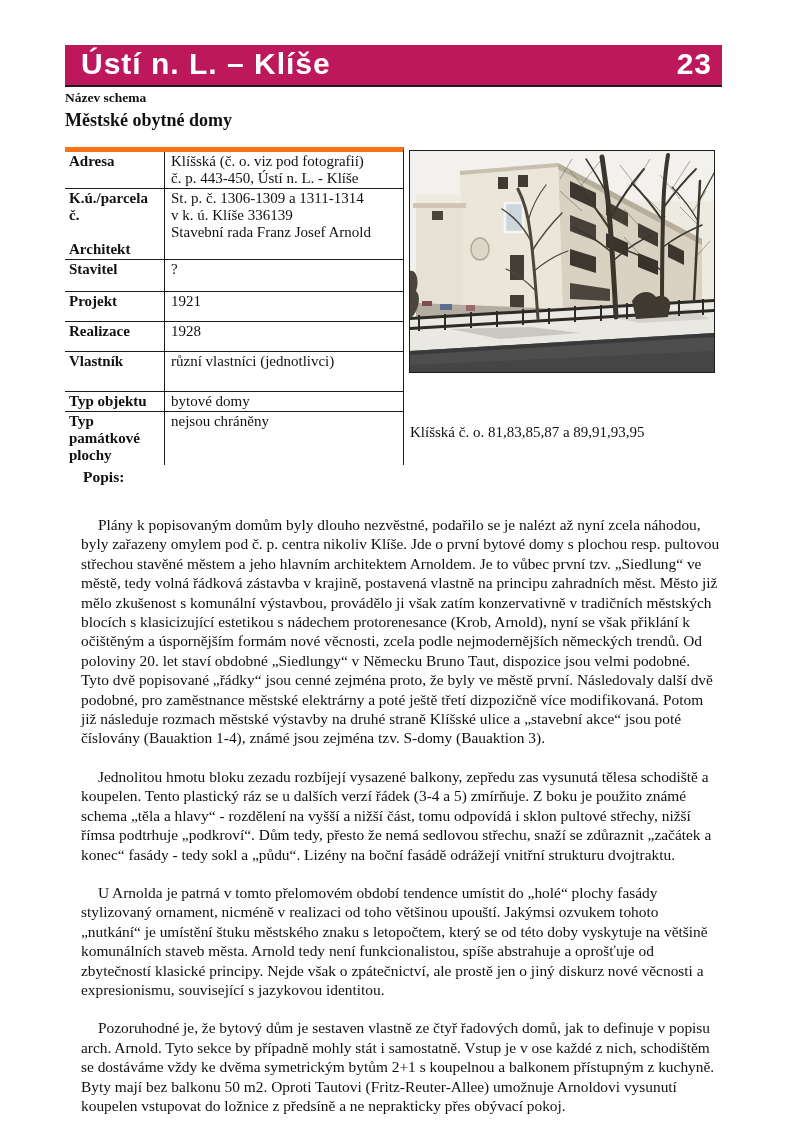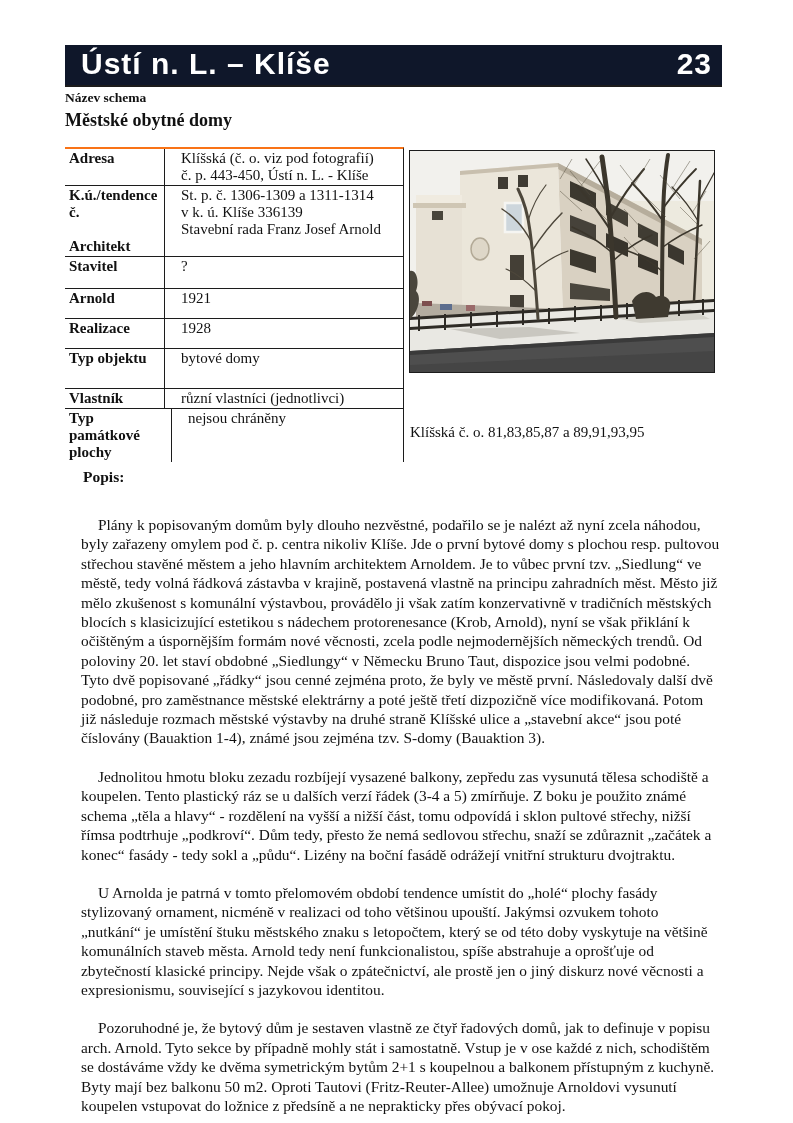--- a/index.html
+++ b/index.html
@@ -27,34 +27,34 @@
     font-weight:bold;font-size:13.5px;
   }
   .obj-title{
     position:absolute;left:65px;top:110px;
     font-weight:bold;font-size:18px;
   }
   
   .info-table{
     position:absolute;left:65px;top:147px;width:339px;
     box-sizing:border-box;
-    border-top:2px solid #f97316;
+    border-top:5px solid #f97316;
     border-right:1px solid #1c1c1c;
     font-size:15px;line-height:17px;
   }
   .trow{display:flex;border-bottom:1px solid #1c1c1c;box-sizing:border-box;}
-  .trow:last-child{border-bottom:none;gap:7px;}
+  .trow:last-child{border-bottom:none;}
   .tlabel{
     width:99px;box-sizing:border-box;flex:none;
     font-weight:bold;padding:1px 2px 1px 4px;
   }
   .tvalue{
     flex:1;box-sizing:border-box;
     border-left:1px solid #1c1c1c;
-    padding:1px 2px 1px 16px;
+    padding:1px 2px 1px 6px;
   }
   .trow:nth-child(1){min-height:36px;}
   .trow:nth-child(2){min-height:67px;}
   .trow:nth-child(3){min-height:32px;}
   .trow:nth-child(4){min-height:30px;}
   .trow:nth-child(5){min-height:30px;}
   .trow:nth-child(6){min-height:40px;}
   .trow:nth-child(7){min-height:17px;}
   .trow:nth-child(8){min-height:52px;}
   
@@ -78,89 +78,89 @@
     text-align:left;
   }
   .body-text p{margin:16px;text-indent:17px;}
   .body-text p.spaced{margin-top:19px;}
 </style>
 </head>
 <body>
 
 <div class="page">
 
-  <div class="header-bar" style="background-color: #0f172a; color: rgb(255, 255, 255);">
+  <div class="header-bar" style="background-color: #be185d; color: rgb(255, 255, 255);">
     <span>Ústí n. L. – Klíše</span>
     <span>23</span>
   </div>
 
   <div class="nazev">Název schema</div>
 
   <div class="obj-title">Městské obytné domy</div>
 
   <div class="info-table">
       <div class="trow">
         <div class="tlabel">
           <div>Adresa</div>
         </div>
         <div class="tvalue">
           <div>Klíšská  (č. o. viz pod fotografií)</div>
           <div>č. p. 443-450, Ústí n. L. - Klíše</div>
         </div>
       </div>
       <div class="trow">
         <div class="tlabel">
-          <div>K.ú./tendence č.</div>
+          <div>K.ú./parcela č.</div>
           <div>&nbsp;</div>
           <div>Architekt</div>
         </div>
         <div class="tvalue">
           <div>St. p. č. 1306-1309 a 1311-1314</div>
           <div>v k. ú. Klíše 336139</div>
           <div>Stavební rada Franz Josef Arnold</div>
         </div>
       </div>
       <div class="trow">
         <div class="tlabel">
           <div>Stavitel</div>
         </div>
         <div class="tvalue">
           <div>?</div>
         </div>
       </div>
       <div class="trow">
         <div class="tlabel">
-          <div>Arnold</div>
+          <div>Projekt</div>
         </div>
         <div class="tvalue">
           <div>1921</div>
         </div>
       </div>
       <div class="trow">
         <div class="tlabel">
           <div>Realizace</div>
         </div>
         <div class="tvalue">
           <div>1928</div>
         </div>
       </div>
       <div class="trow">
         <div class="tlabel">
+          <div>Vlastník</div>
+        </div>
+        <div class="tvalue">
+          <div>různí vlastníci (jednotlivci)</div>
+        </div>
+      </div>
+      <div class="trow">
+        <div class="tlabel">
           <div>Typ objektu</div>
         </div>
         <div class="tvalue">
           <div>bytové domy</div>
-        </div>
-      </div>
-      <div class="trow">
-        <div class="tlabel">
-          <div>Vlastník</div>
-        </div>
-        <div class="tvalue">
-          <div>různí vlastníci (jednotlivci)</div>
         </div>
       </div>
       <div class="trow">
         <div class="tlabel">
           <div>Typ</div>
           <div>památkové</div>
           <div>plochy</div>
         </div>
         <div class="tvalue">
           <div>nejsou chráněny</div>

